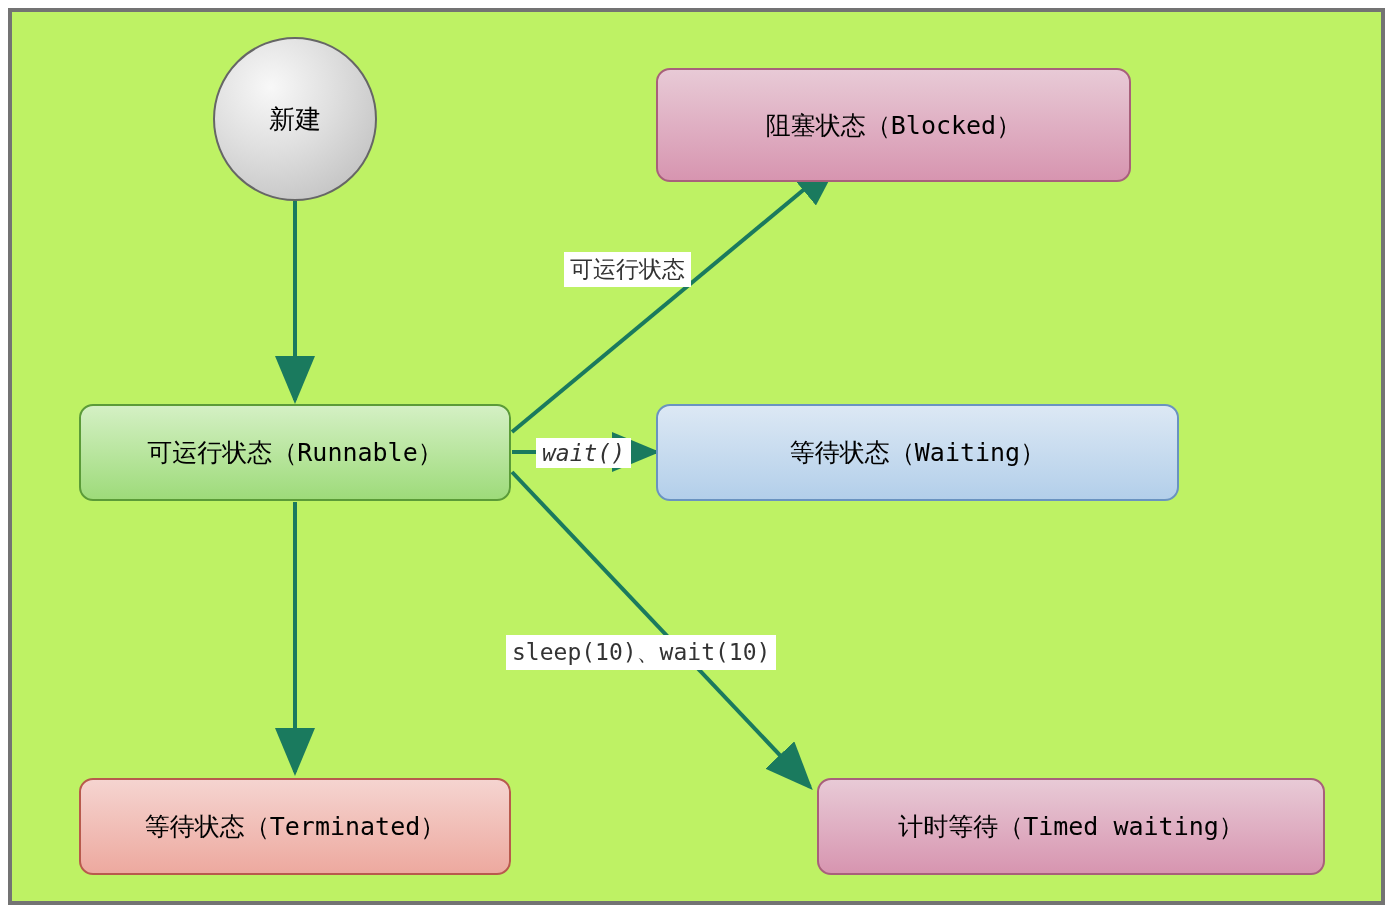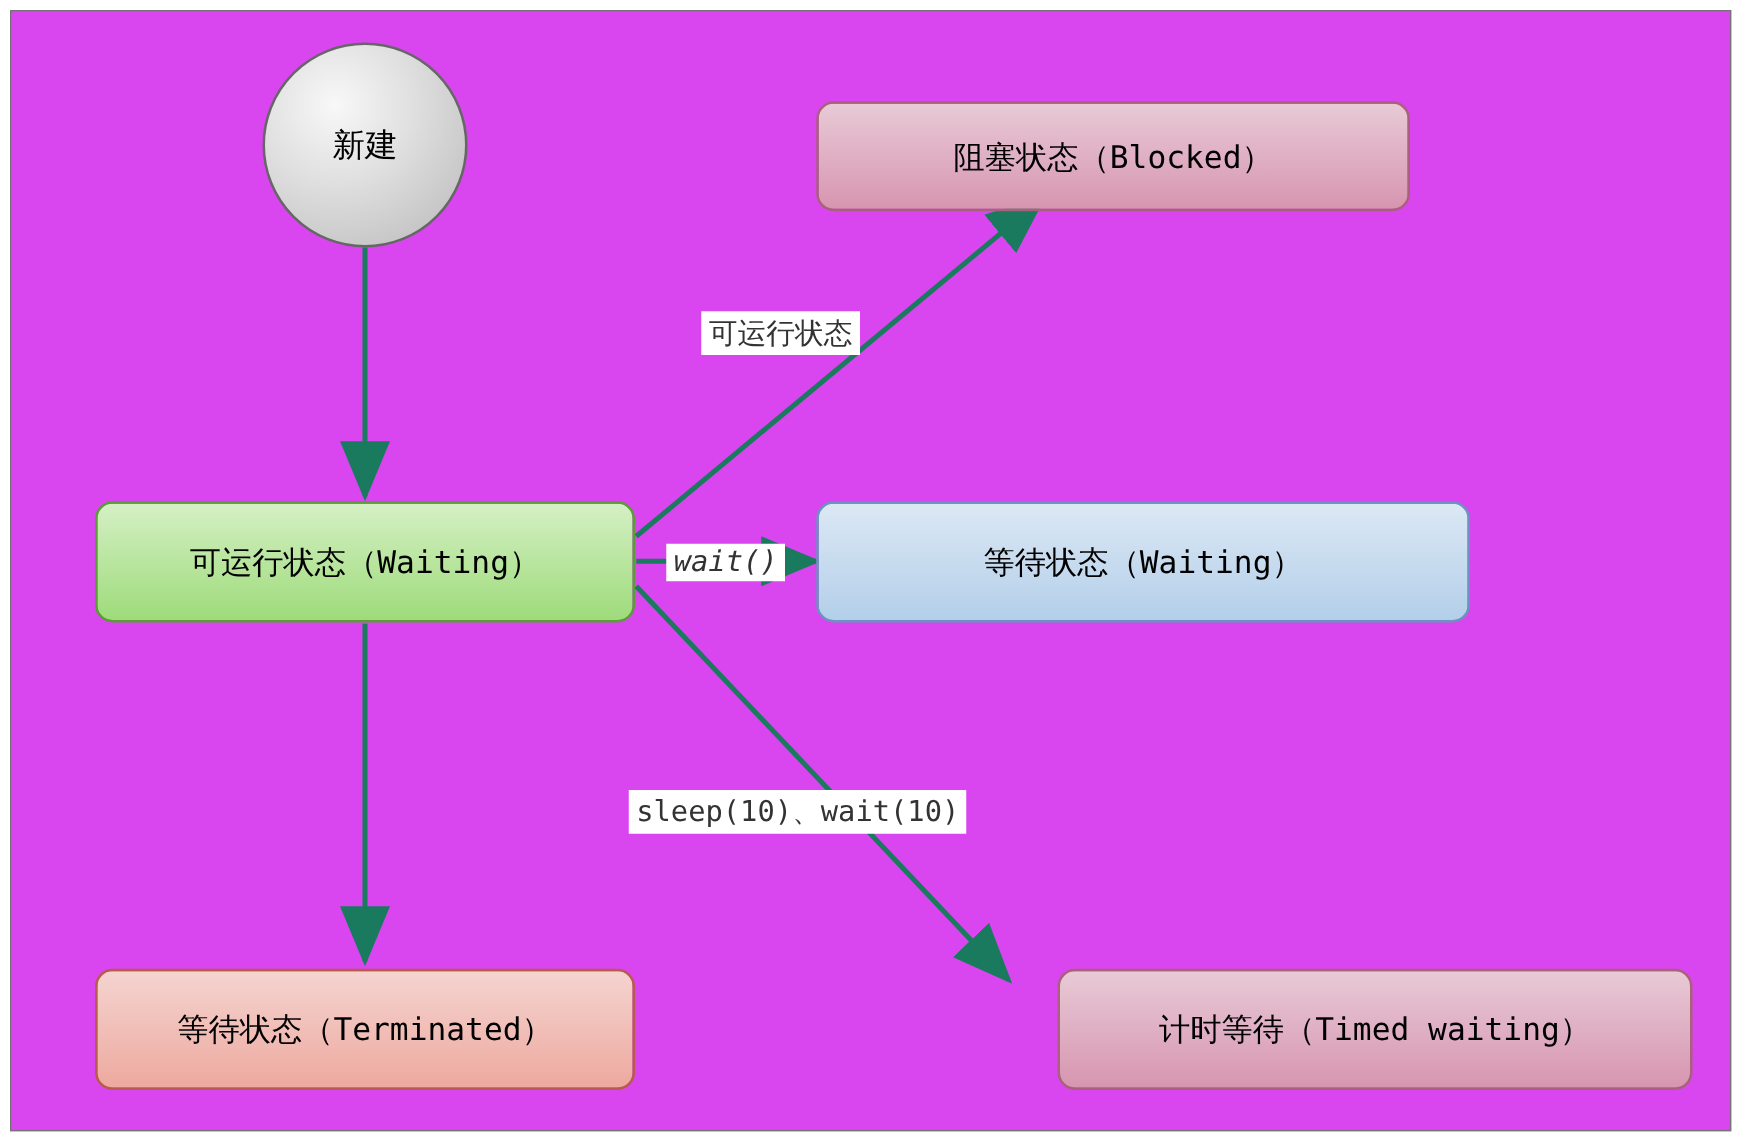--- a/index.html
+++ b/index.html
@@ -9,22 +9,22 @@
       width: 1393px;
       height: 913px;
       position: relative;
     }
     .canvas {
       position: absolute;
       left: 8px;
       top: 8px;
       width: 1377px;
       height: 897px;
-      border: 1px solid #737373;
-      background: #d946ef;
+      border: 4px solid #737373;
+      background: #bef264;
     }
     .node {
       position: absolute;
       display: flex;
       align-items: center;
       justify-content: center;
       font-size: 25px;
       border-radius: 14px;
       border-width: 2px;
       border-style: solid;
@@ -98,36 +98,36 @@
     <line x1="500" y1="440" x2="644" y2="440" stroke="#1a7a5e" stroke-width="4" marker-end="url(#arrowhead)"></line>
 
     <line x1="500" y1="460" x2="798" y2="775" stroke="#1a7a5e" stroke-width="4" marker-end="url(#arrowhead)"></line>
   </svg>
 
   <div class="circle-node" style="left:201px; top:25px;">
     <span>新建</span>
   </div>
 
   <div class="node green-node" style="left:67px; top:392px; width:432px; height:97px;">
-    <span>可运行状态（Waiting）</span>
+    <span>可运行状态（Runnable）</span>
   </div>
 
   <div class="node red-node" style="left:67px; top:766px; width:432px; height:97px;">
     <span>等待状态（Terminated）</span>
   </div>
 
-  <div class="node pink-node" style="left:644px; top:72px; width:475px; height:88px;">
+  <div class="node pink-node" style="left:644px; top:56px; width:475px; height:114px;">
     <span>阻塞状态（Blocked）</span>
   </div>
 
   <div class="node blue-node" style="left:644px; top:392px; width:523px; height:97px;">
     <span>等待状态（Waiting）</span>
   </div>
 
-  <div class="node pink-node" style="left:805px; top:766px; width:508px; height:97px;margin-left:32px;">
+  <div class="node pink-node" style="left:805px; top:766px; width:508px; height:97px;">
     <span>计时等待（Timed waiting）</span>
   </div>
 
   <div class="edge-label" style="left:552px; top:240px;">可运行状态</div>
 
   <div class="edge-label" style="left:524px; top:426px;font-style:italic;">wait()</div>
 
   <div class="edge-label" style="left:494px; top:623px;">sleep(10)、wait(10)</div>
 
 </div>

